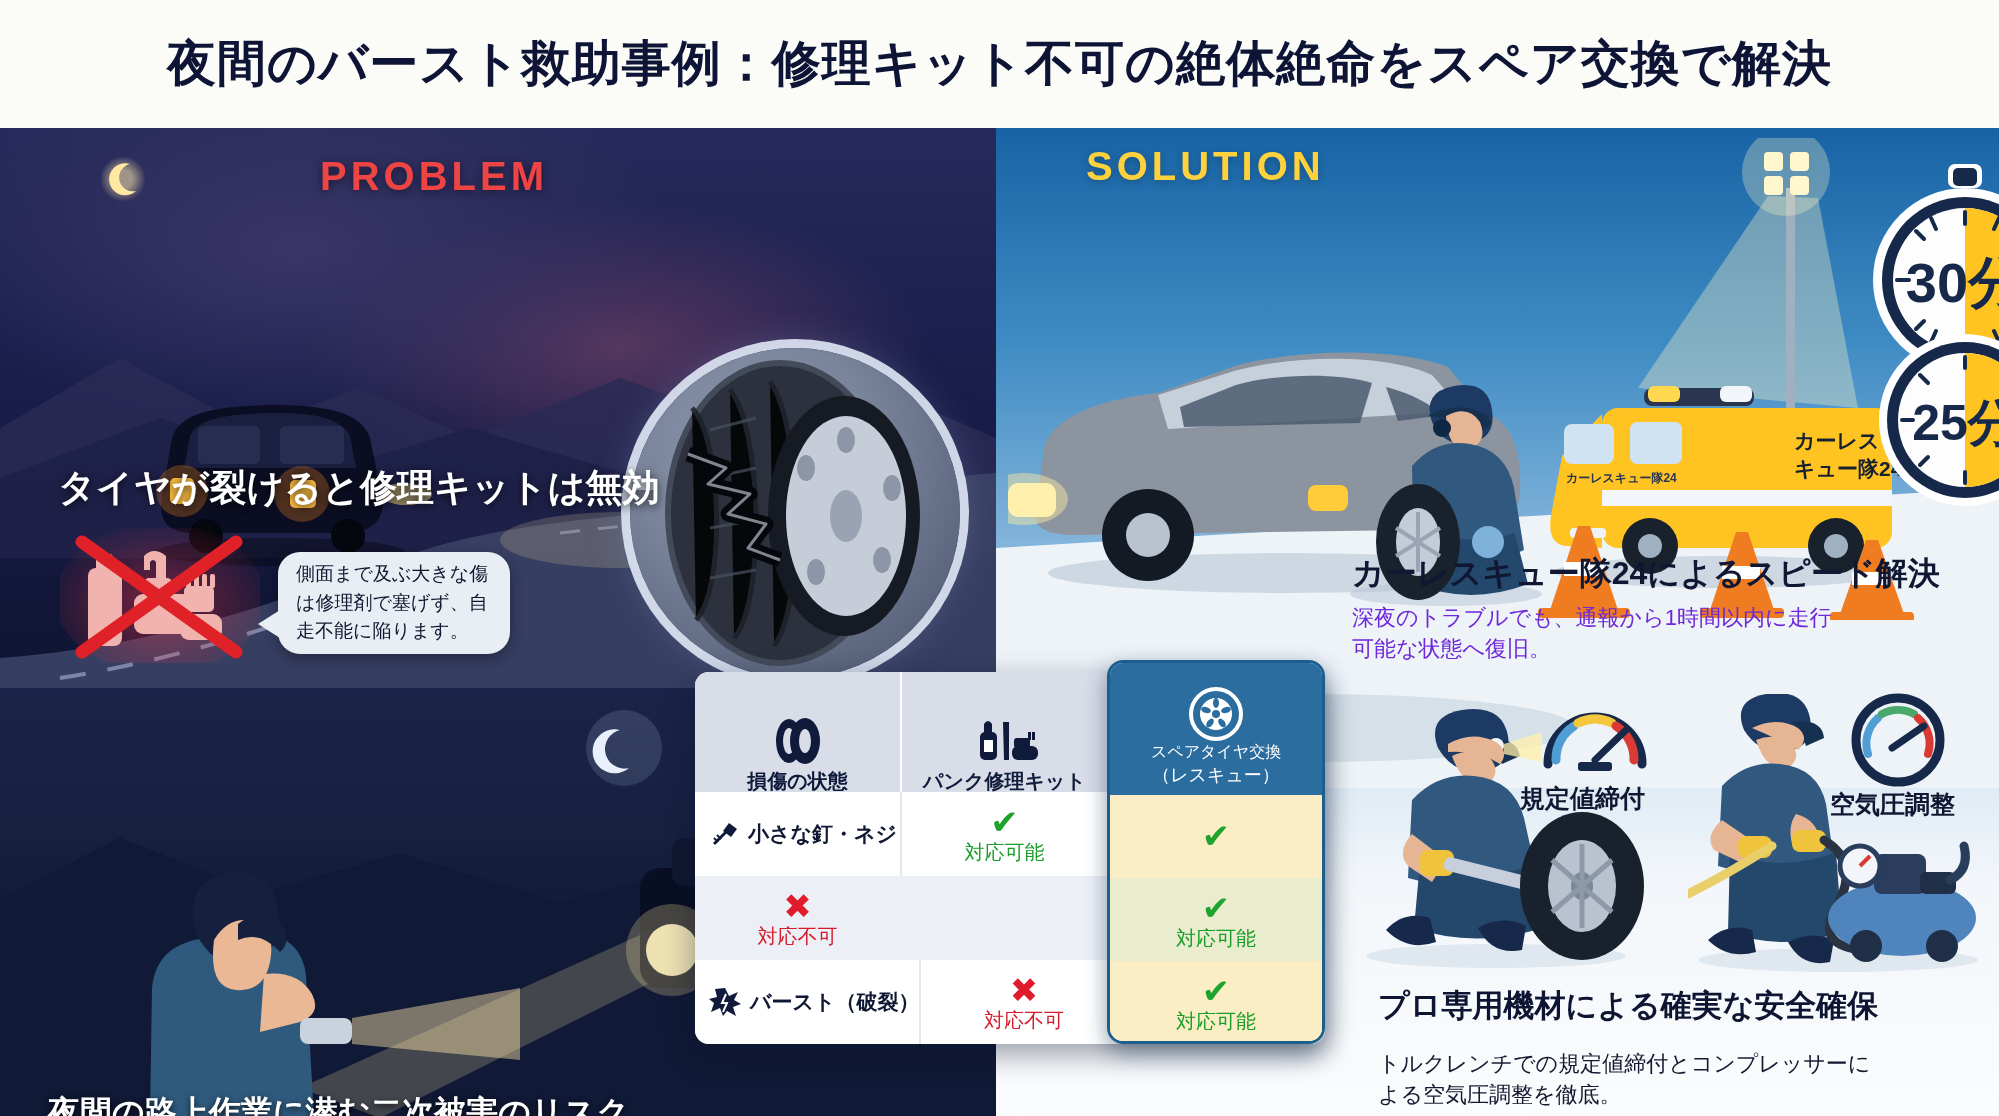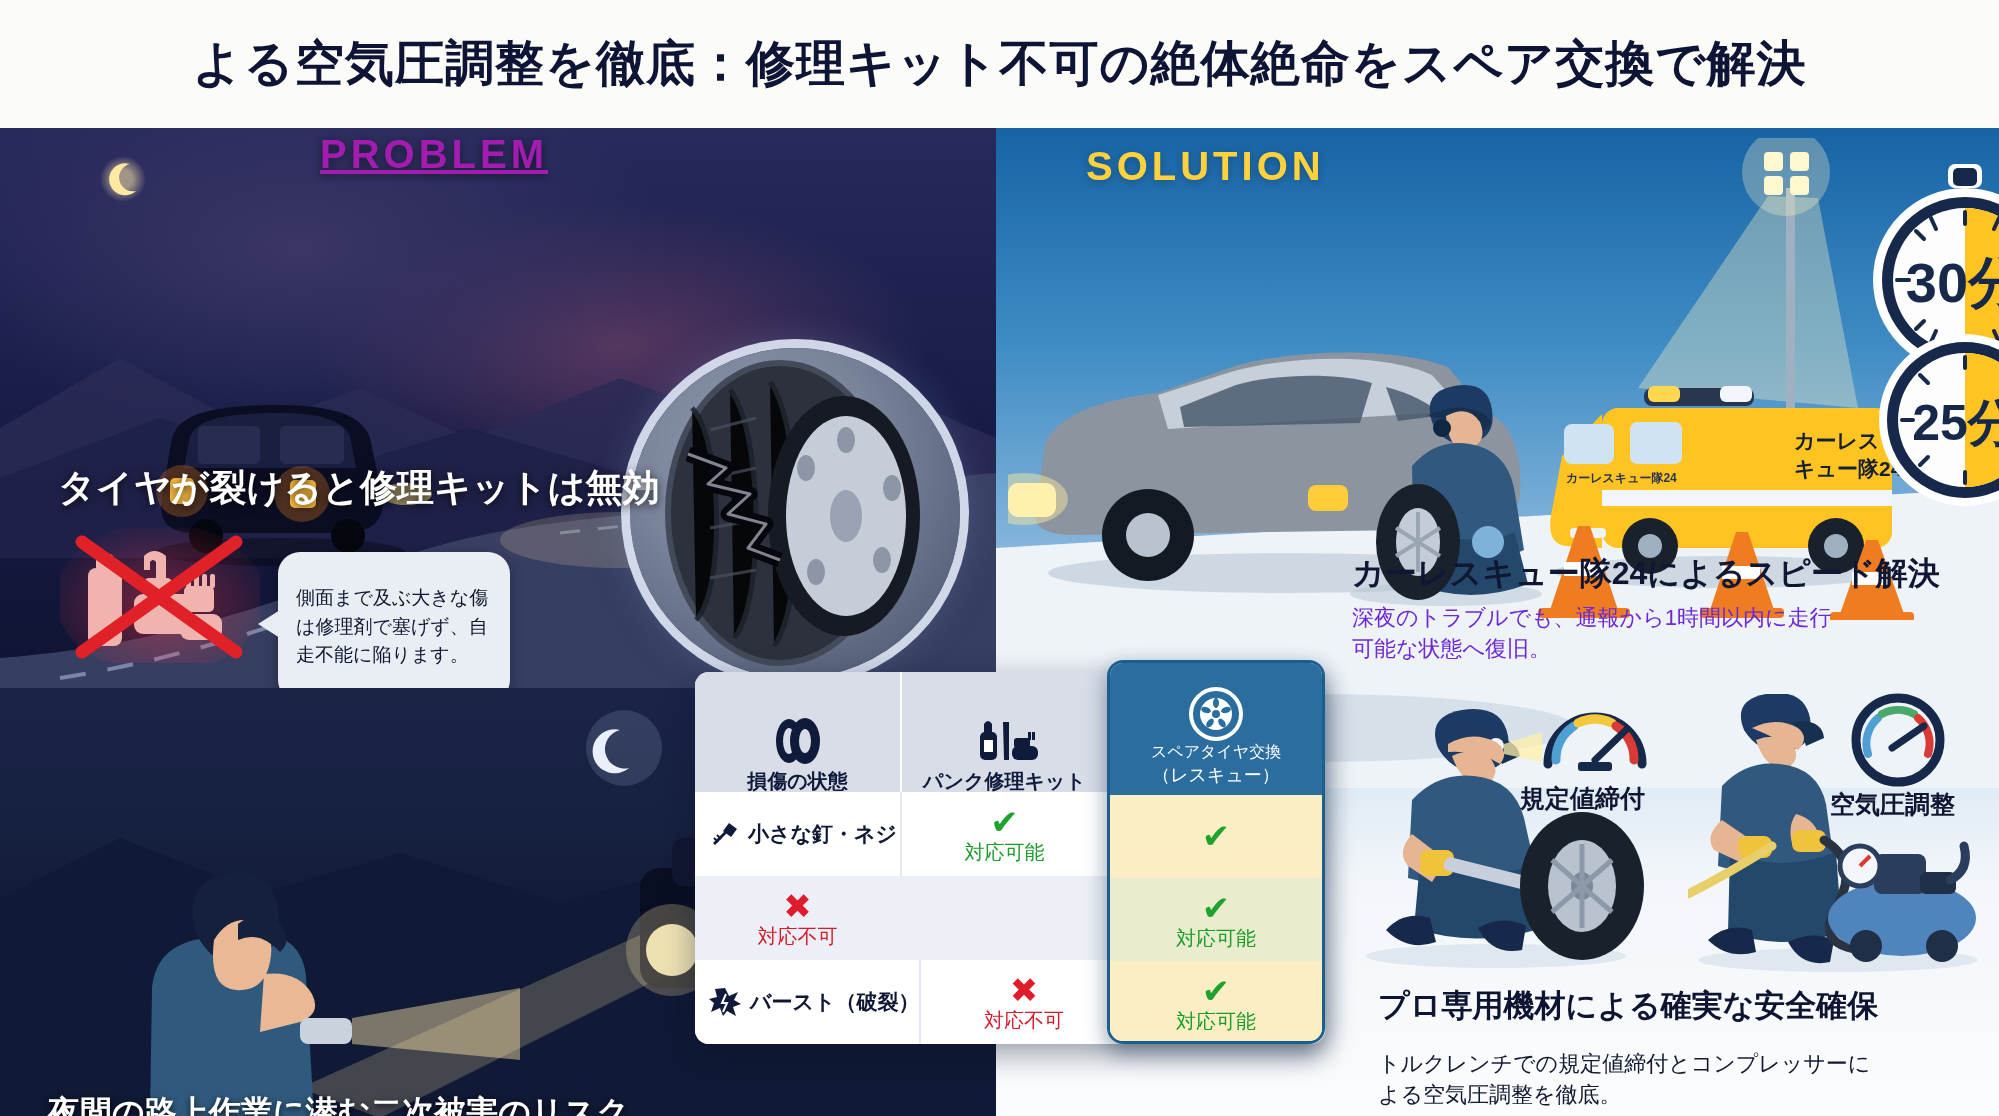--- a/index.html
+++ b/index.html
@@ -32,21 +32,21 @@
       radial-gradient(ellipse 520px 240px at 62% 22%, #55375f 0%, rgba(85,55,95,0) 60%),
       linear-gradient(180deg, #272a5c 0%, #1d2150 18%, #151a42 36%, #101533 55%, #0b0f26 78%, #080b1c 100%);
   }
   .panel-solution {
     position: absolute; left: 996px; top: 0; width: 1003px; height: 988px; overflow: hidden;
     background: linear-gradient(180deg, #1763a5 0%, #3f8cc4 22%, #8ab8dd 44%, #d6e6f2 62%, #f2f6fa 76%, #fbfcfd 100%);
   }
   .panel-label {
     position: absolute; font-size: 40px; font-weight: bold; letter-spacing: 4px;
   }
-  .label-problem { left: 320px; top: 4px; color: #a21caf; text-shadow: 0 2px 10px rgba(0,0,0,.5); text-decoration: underline; }
+  .label-problem { left: 320px; top: 26px; color: #ef4444; text-shadow: 0 2px 10px rgba(0,0,0,.5); }
   .label-solution { left: 1086px; top: 16px; color: #ffd23d; text-shadow: 0 2px 8px rgba(0,0,0,.25); }
 
   
   .night-hills { position: absolute; left: 0; top: 150px; width: 996px; height: 280px; }
   .road { position: absolute; left: 0; top: 300px; width: 996px; height: 260px; }
   .moon-a { position: absolute; left: 100px; top: 28px; width: 46px; height: 46px; }
   .car-rear { position: absolute; left: 120px; top: 248px; width: 330px; height: 190px; }
 
   
   .tire-zoom {
@@ -61,21 +61,21 @@
     background: linear-gradient(90deg, rgba(225,232,245,0) 0%, rgba(225,232,245,.9) 70%);
   }
 
   
   .prob-head {
     position: absolute; left: 58px; top: 335px; font-size: 37px; font-weight: bold;
     color: #ffffff; text-shadow: 0 2px 8px rgba(0,0,0,.75); white-space: nowrap;
   }
   .kit-x { position: absolute; left: 60px; top: 400px; width: 200px; height: 135px; }
   .bubble {
-    position: absolute; left: 278px; top: 424px; width: 232px; padding: 32px 18px;
+    position: absolute; left: 278px; top: 424px; width: 232px; padding: 8px 18px;
     background: #e9edf4; border-radius: 22px; color: #10162e;
     font-size: 19px; line-height: 1.5; font-weight: 500;
     box-shadow: 0 4px 14px rgba(0,0,0,.35);
   }
   .bubble::after {
     content: ""; position: absolute; left: -20px; top: 58px;
     border-top: 14px solid transparent; border-bottom: 14px solid transparent;
     border-right: 22px solid #e9edf4;
   }
 
@@ -153,21 +153,21 @@
   .cmp-hl .hl-cell.r3 { background: #fbeec4; }
 
   svg { display: block; }
 </style>
 </head>
 <body>
 
 <div class="page">
 
   <div class="title-bar">
-    <div class="title-text">よる空気圧調整を徹底：修理キット不可の絶体絶命をスペア交換で解決</div>
+    <div class="title-text">夜間のバースト救助事例：修理キット不可の絶体絶命をスペア交換で解決</div>
   </div>
 
   <div class="stage">
 
     <div class="panel-problem">
 
       <svg class="night-hills" viewBox="0 0 996 280">
         <path d="M0 150 L120 80 L250 150 L360 110 L470 160 L620 100 L760 150 L880 110 L996 160 L996 280 L0 280 Z" fill="#2a2a55" opacity=".85"></path>
         <path d="M0 200 L160 140 L320 195 L470 150 L640 200 L820 155 L996 205 L996 280 L0 280 Z" fill="#1e2047" opacity=".9"></path>
       </svg>

